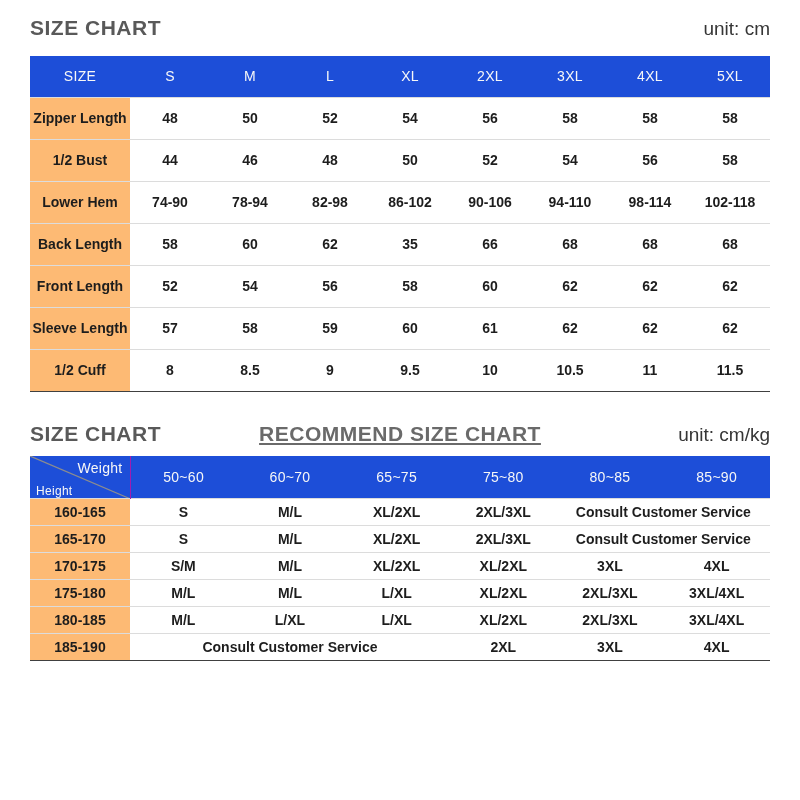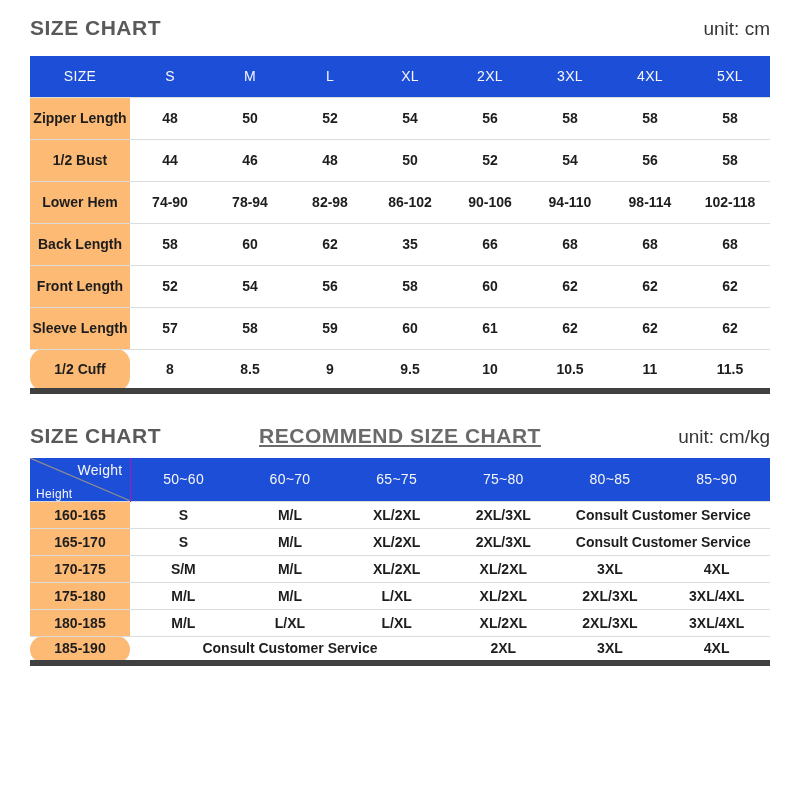--- a/index.html
+++ b/index.html
@@ -33,21 +33,21 @@
     background: #1d4ed8; color: #f7f7f7;
     font-size: 14px; font-weight: normal; letter-spacing: 0.3px;
   }
   .t1 thead th { height: 41px; }
   .t2 thead th { height: 43px; }
   tbody td {
     height: 42px; font-size: 14px; font-weight: bold; color: #1d1d1d;
     border-top: 1px solid #dcdcdc;
   }
   .t2 tbody td { height: 27px; }
-  tbody tr:last-child td { border-bottom: 6px solid #404040; border-radius: 14px; }
+  tbody tr:last-child td { border-bottom: 1px solid #404040; }
   tbody td.rowlabel { background: #fdba74; }
 
   .section2 { margin-top: 28px; }
   .section2 .titlebar { margin-bottom: 10px; }
 
   .corner-cell { position: relative; border-right: 1px solid #a21caf; }
   .corner-cell svg.diag {
     position: absolute; top: 0; left: 0; width: 100%; height: 100%;
   }
   .corner-weight { position: absolute; top: 4px; right: 7px; font-size: 14px; }

